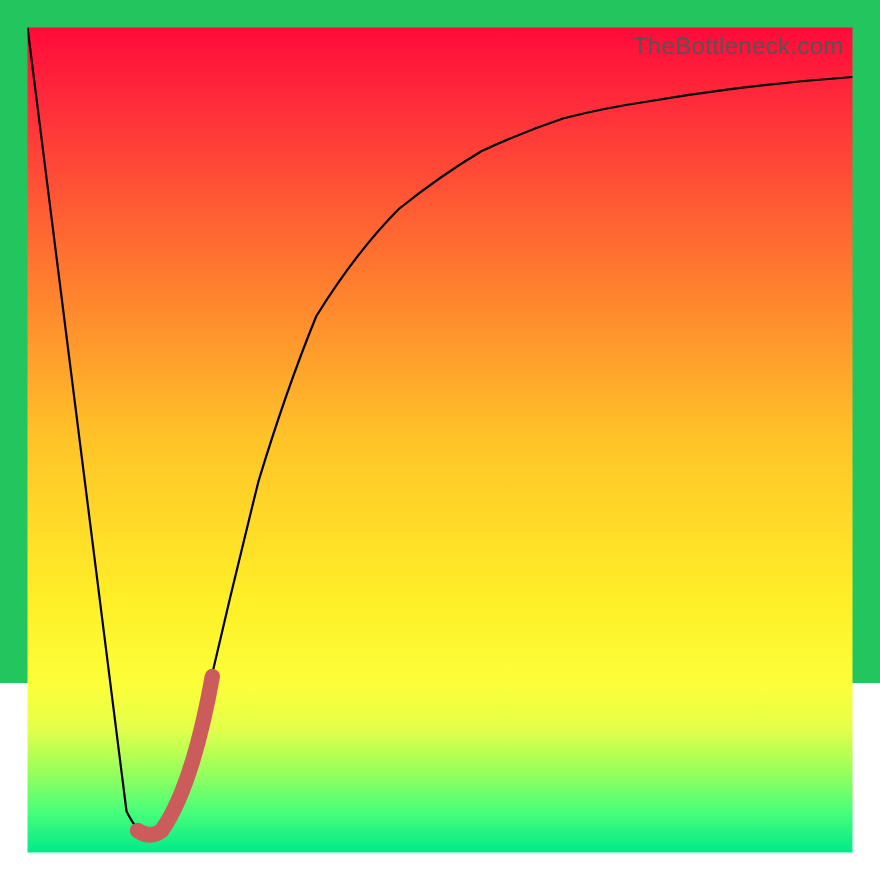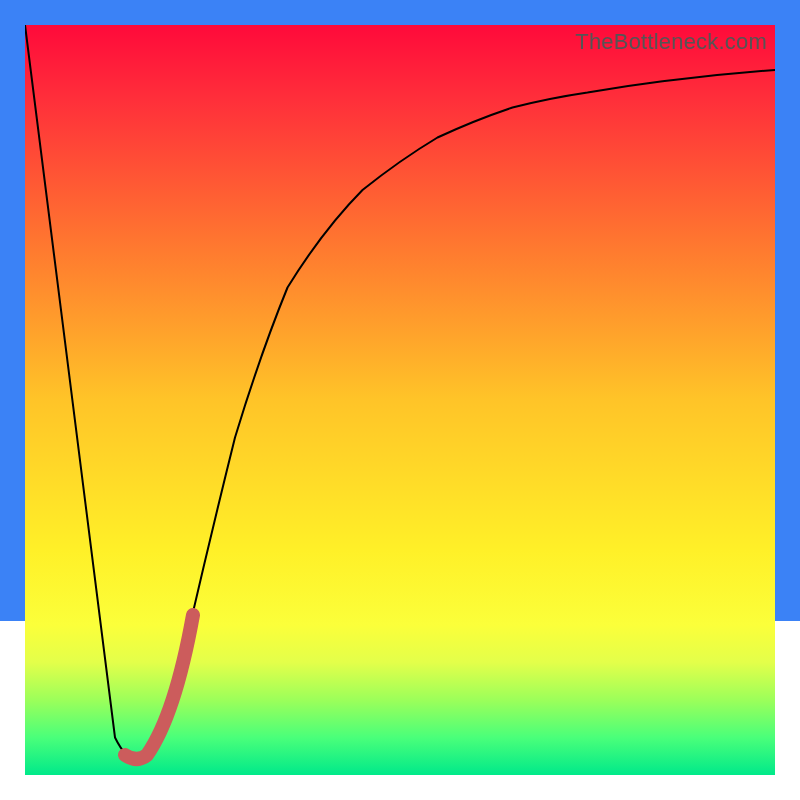--- a/index.html
+++ b/index.html
@@ -6,21 +6,21 @@
     margin: 0;
     padding: 0;
     width: 800px;
     height: 800px;
     overflow: hidden;
     font-family: Arial, Helvetica, sans-serif;
   }
   .outer {
     width: 800px;
     height: 621px;
-    background: #3b82f6;
+    background: #22c55e;
     position: relative;
   }
   .plot {
     position: absolute;
     left: 25px;
     top: 25px;
     width: 750px;
     height: 750px;
     
     background: linear-gradient(

